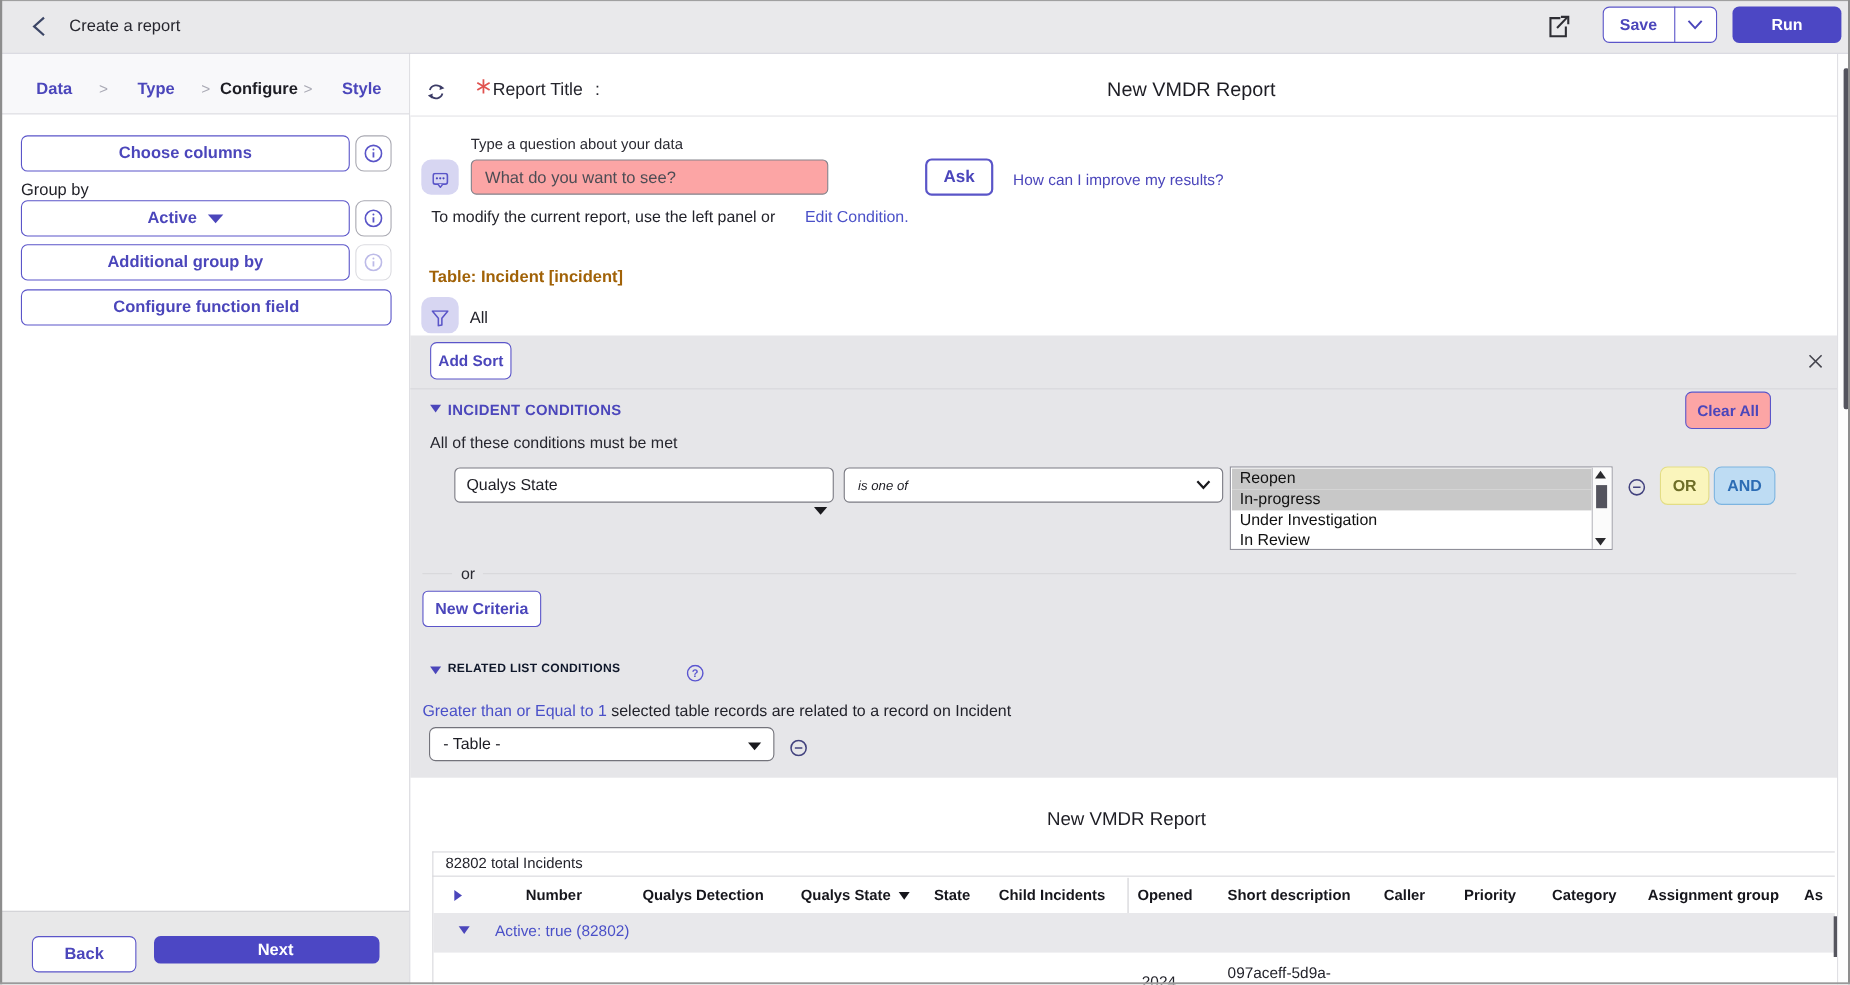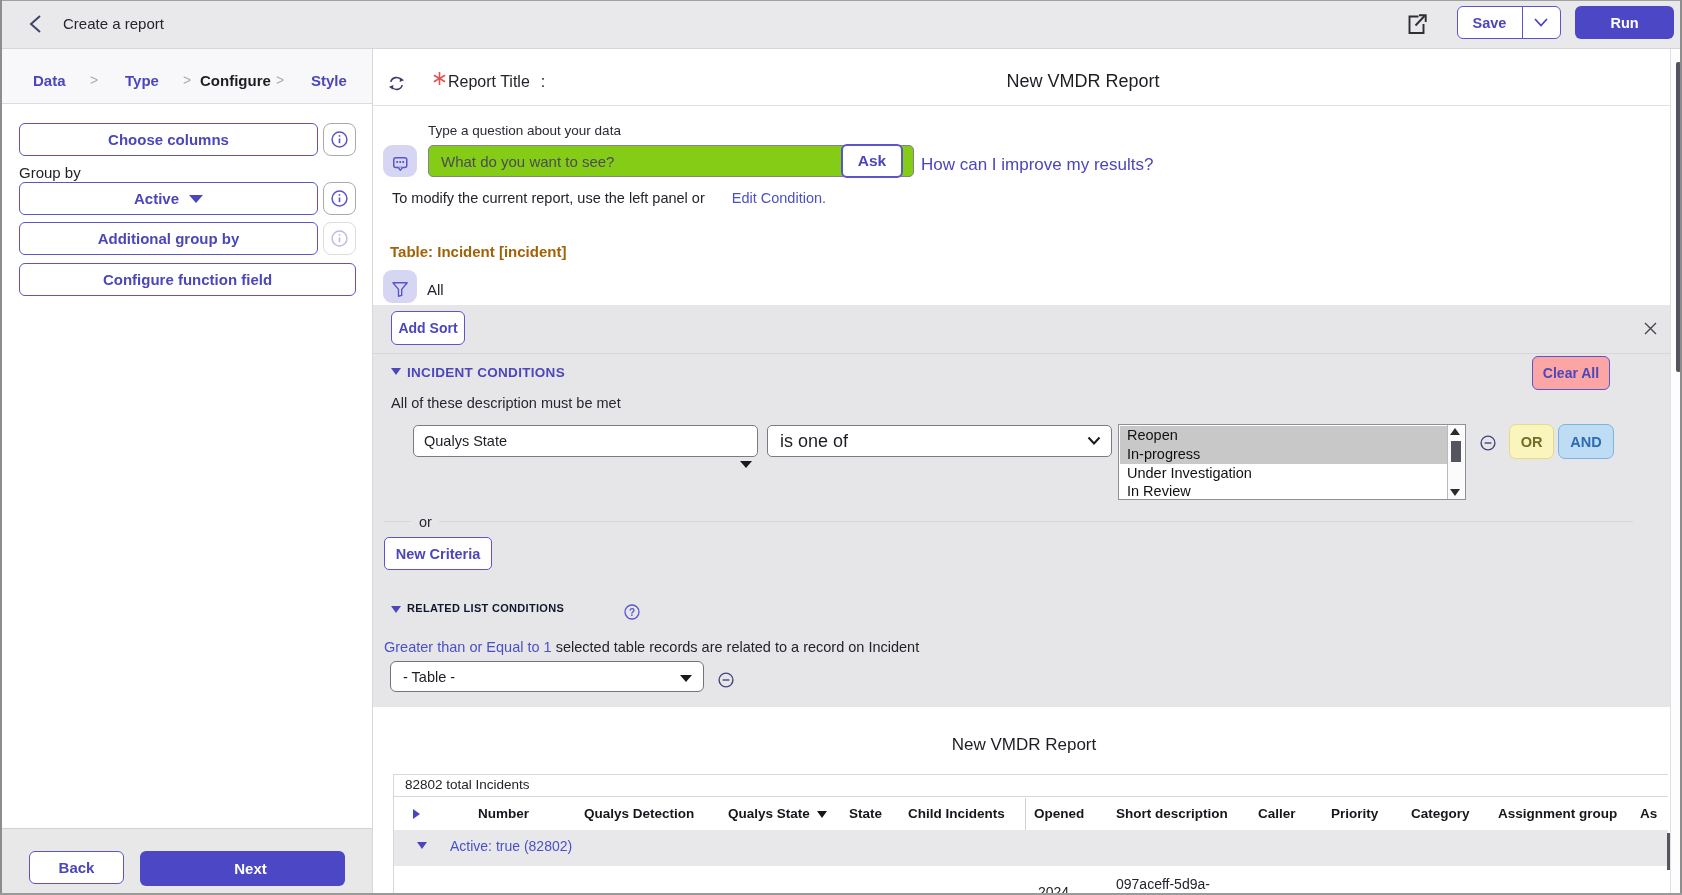--- a/index.html
+++ b/index.html
@@ -61,21 +61,21 @@
   </svg>
 <div class="abs" style="left:323px;top:222px;width:33px;height:33px;background:#fff;border:1px solid #dcdce1;border-radius:8px;"></div>
 <svg class="abs" style="left:331px;top:230px;" width="17" height="17" viewBox="0 0 17 17">
     <circle cx="8.5" cy="8.5" r="7.4" fill="none" stroke="#bdbbe8" stroke-width="1.5"></circle>
     <line x1="8.5" y1="7.5" x2="8.5" y2="12.2" stroke="#bdbbe8" stroke-width="1.6"></line>
     <circle cx="8.5" cy="4.9" r="0.9" fill="#bdbbe8"></circle>
   </svg>
 
 <div class="abs" style="left:0;top:828px;width:372px;height:67px;background:#e8e8e9;border-top:1px solid #d2d2d6;"></div>
 <div class="abs btn-outline" style="left:29px;top:851px;width:95px;height:33px;font-size:15px;border-radius:6px;">Back</div>
-<div class="abs btn-fill" style="left:140px;top:851px;width:205px;height:35px;font-size:15px;padding-left:16px;">Next</div>
+<div class="abs btn-fill" style="left:140px;top:851px;width:205px;height:25px;font-size:15px;padding-left:16px;">Next</div>
 
 <div class="abs" style="left:372px;top:49px;width:1px;height:846px;background:#d8d8dc;"></div>
 
 <div class="abs" style="left:373px;top:49px;width:1297px;height:57px;background:#fff;border-bottom:1px solid #e3e3e7;"></div>
 <svg class="abs" style="left:388px;top:75px;" width="17" height="17" viewBox="0 0 16 16">
   <g fill="none" stroke="#3c3c66" stroke-width="1.5">
     <path d="M2.6 6.5 A5.6 5.6 0 0 1 12.6 4.8"></path>
     <path d="M13.4 9.5 A5.6 5.6 0 0 1 3.4 11.2"></path>
   </g>
   <polygon points="11.6,2.4 15.1,4.9 10.9,6.5" fill="#3c3c66"></polygon>
@@ -93,47 +93,47 @@
 
 <div class="abs" style="left:428px;top:123px;font-size:13.5px;color:#2a2a32;">Type a question about your data</div>
 <div class="abs" style="left:383px;top:145px;width:34px;height:32px;background:#d7d6f2;border-radius:9px;"></div>
 <svg class="abs" style="left:393px;top:157px;" width="15" height="14" viewBox="0 0 15 14">
   <rect x="0.75" y="0.75" width="13" height="9.7" rx="2" fill="none" stroke="#5a55c8" stroke-width="1.5"></rect>
   <path d="M5.2 10.5 L7.3 13.2 L9.4 10.5" fill="#fff" stroke="#5a55c8" stroke-width="1.4"></path>
   <circle cx="4.2" cy="5.1" r="1" fill="#4a46c0"></circle>
     <circle cx="7.2" cy="5.1" r="1" fill="#4a46c0"></circle>
     <circle cx="10.2" cy="5.1" r="1" fill="#4a46c0"></circle>
 </svg>
-<div class="abs" style="left:428px;top:145px;width:486px;height:32px;background:#84cc16;border:1.5px solid #83838c;border-radius:5px;display:flex;align-items:center;padding-left:12px;font-size:15px;color:#4c4c54;">What do you want to see?</div>
+<div class="abs" style="left:428px;top:145px;width:325px;height:32px;background:#fca5a5;border:1.5px solid #83838c;border-radius:5px;display:flex;align-items:center;padding-left:12px;font-size:15px;color:#4c4c54;">What do you want to see?</div>
 <div class="abs" style="left:841px;top:144px;width:62px;height:34px;background:#fff;border:2px solid #5a55c8;border-radius:6px;display:flex;align-items:center;justify-content:center;font-size:15.5px;font-weight:bold;color:#4b46bb;">Ask</div>
-<div class="abs ind" style="left:921px;top:155px;font-size:17px;">How can I improve my results?</div>
+<div class="abs ind" style="left:921px;top:155px;font-size:14px;">How can I improve my results?</div>
 <div class="abs" style="left:392px;top:190px;font-size:14.5px;color:#23232b;">To modify the current report, use the left panel or <span style="color:#4a50c8;margin-left:23px;">Edit Condition.</span></div>
 
 <div class="abs" style="left:390px;top:243px;font-size:15px;font-weight:bold;color:#a16207;">Table: Incident [incident]</div>
 <div class="abs" style="left:383px;top:270px;width:34px;height:33px;background:#d7d6f2;border-radius:9px;"></div>
 <svg class="abs" style="left:392px;top:282px;" width="16" height="15" viewBox="0 0 16 15">
   <path d="M1 0.8 H15.2 L9.7 7.4 V13.4 L6.5 14.2 V7.4 Z" fill="none" stroke="#5a55c8" stroke-width="1.4" stroke-linejoin="round"></path>
 </svg>
 <div class="abs" style="left:427px;top:281px;font-size:15px;color:#23232b;">All</div>
 
 <div class="abs" style="left:373px;top:305px;width:1297px;height:402px;background:#e6e6e9;"></div>
 <div class="abs" style="left:391px;top:311px;width:74px;height:34px;background:#fff;border:1.5px solid #5b55c9;border-radius:6px;display:flex;align-items:center;justify-content:center;font-size:14px;font-weight:bold;color:#4b46bb;">Add Sort</div>
 <div class="abs" style="left:1532px;top:310px;width:78px;height:34px;background:#fca5a5;border:1.5px solid #5b55c9;border-radius:6px;display:flex;align-items:center;justify-content:center;font-size:14px;font-weight:bold;color:#4b46bb;margin-top:46px;">Clear All</div>
 <svg class="abs" style="left:1643px;top:321px;" width="15" height="15" viewBox="0 0 15 15">
     <path d="M2 2 L13 13 M13 2 L2 13" stroke="#45454e" stroke-width="1.4"></path>
   </svg>
 <div class="abs" style="left:373px;top:353px;width:1297px;height:1px;background:#d6d6db;"></div>
 
 <div class="abs" style="left:391px;top:368px;width:0;height:0;border-left:5.5px solid transparent;border-right:5.5px solid transparent;border-top:7px solid #4b46bb;"></div>
 <div class="abs" style="left:407px;top:365px;font-size:13.5px;font-weight:bold;color:#4b46bb;letter-spacing:0.3px;">INCIDENT CONDITIONS</div>
-<div class="abs" style="left:391px;top:395px;font-size:14.5px;color:#26262e;">All of these description must be met</div>
+<div class="abs" style="left:391px;top:395px;font-size:14.5px;color:#26262e;">All of these conditions must be met</div>
 
 <div class="abs" style="left:413px;top:425px;width:345px;height:32px;background:#fff;border:1.5px solid #7a7a83;border-radius:5px;display:flex;align-items:center;padding-left:10px;font-size:14.5px;color:#1d1d24;">Qualys State</div>
 <div class="abs" style="left:740px;top:461px;width:0;height:0;border-left:6px solid transparent;border-right:6px solid transparent;border-top:7px solid #1a1a1e;"></div>
-<div class="abs" style="left:767px;top:425px;width:345px;height:32px;background:#fff;border:1.5px solid #7a7a83;border-radius:5px;display:flex;align-items:center;padding-left:12px;font-size:18px;color:#1d1d24;">is one of</div>
+<div class="abs" style="left:767px;top:425px;width:345px;height:32px;background:#fff;border:1.5px solid #7a7a83;border-radius:5px;display:flex;align-items:center;padding-left:12px;font-size:12px;color:#1d1d24;font-style:italic;">is one of</div>
 <svg class="abs" style="left:1087px;top:436px;" width="14" height="10" viewBox="0 0 14 10">
     <polyline points="1.5,1.5 7,7.5 12.5,1.5" fill="none" stroke="#1a1a1e" stroke-width="2"></polyline>
   </svg>
 
 <div class="abs" style="left:1118px;top:424px;width:348px;height:76px;background:#fff;border:1px solid #8f8f99;"></div>
 <div class="abs" style="left:1120px;top:426px;width:327px;height:19px;background:#c8c8c8;font-size:14.5px;color:#111;padding-left:7px;line-height:19px;">Reopen</div>
 <div class="abs" style="left:1120px;top:445px;width:327px;height:19px;background:#c8c8c8;font-size:14.5px;color:#111;padding-left:7px;line-height:19px;">In-progress</div>
 <div class="abs" style="left:1120px;top:464px;width:327px;height:19px;font-size:14.5px;color:#111;padding-left:7px;line-height:19px;">Under Investigation</div>
 <div class="abs" style="left:1120px;top:483px;width:327px;height:16px;font-size:14.5px;color:#111;padding-left:7px;line-height:17px;">In Review</div>
 <div class="abs" style="left:1447px;top:425px;width:18px;height:74px;background:#fbfbfb;border-left:1px solid #b9b9bf;"></div>

